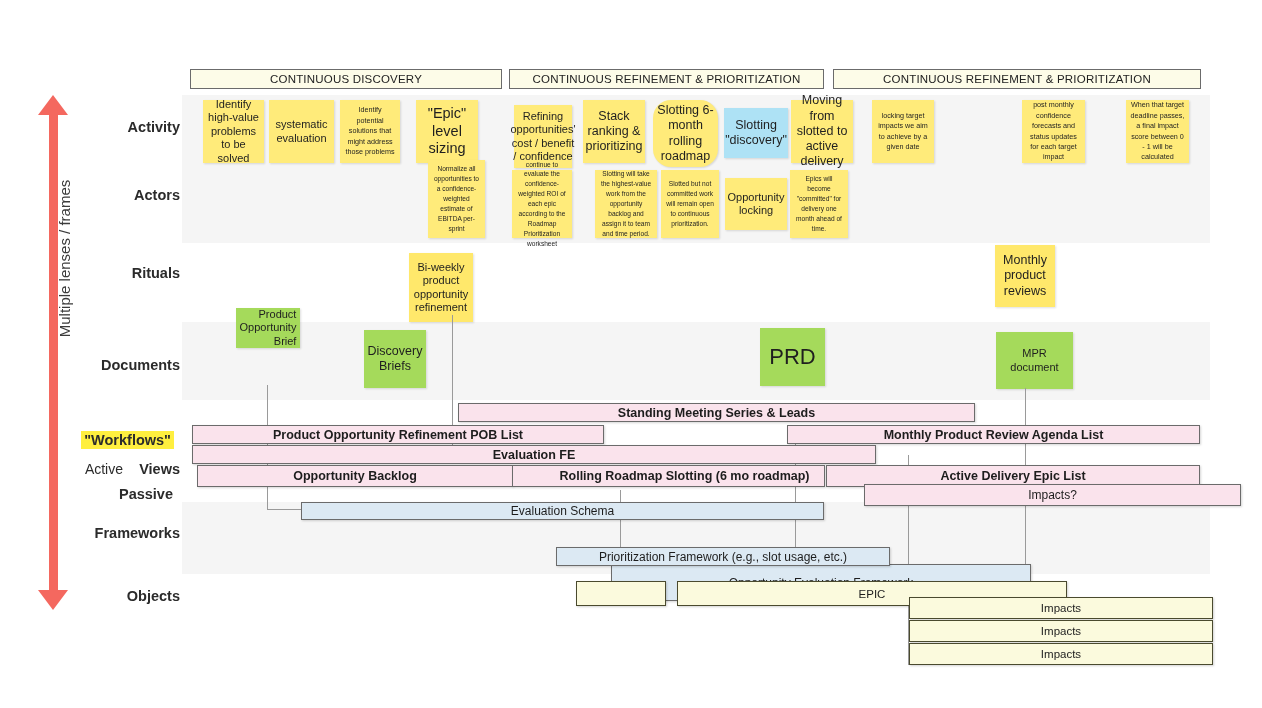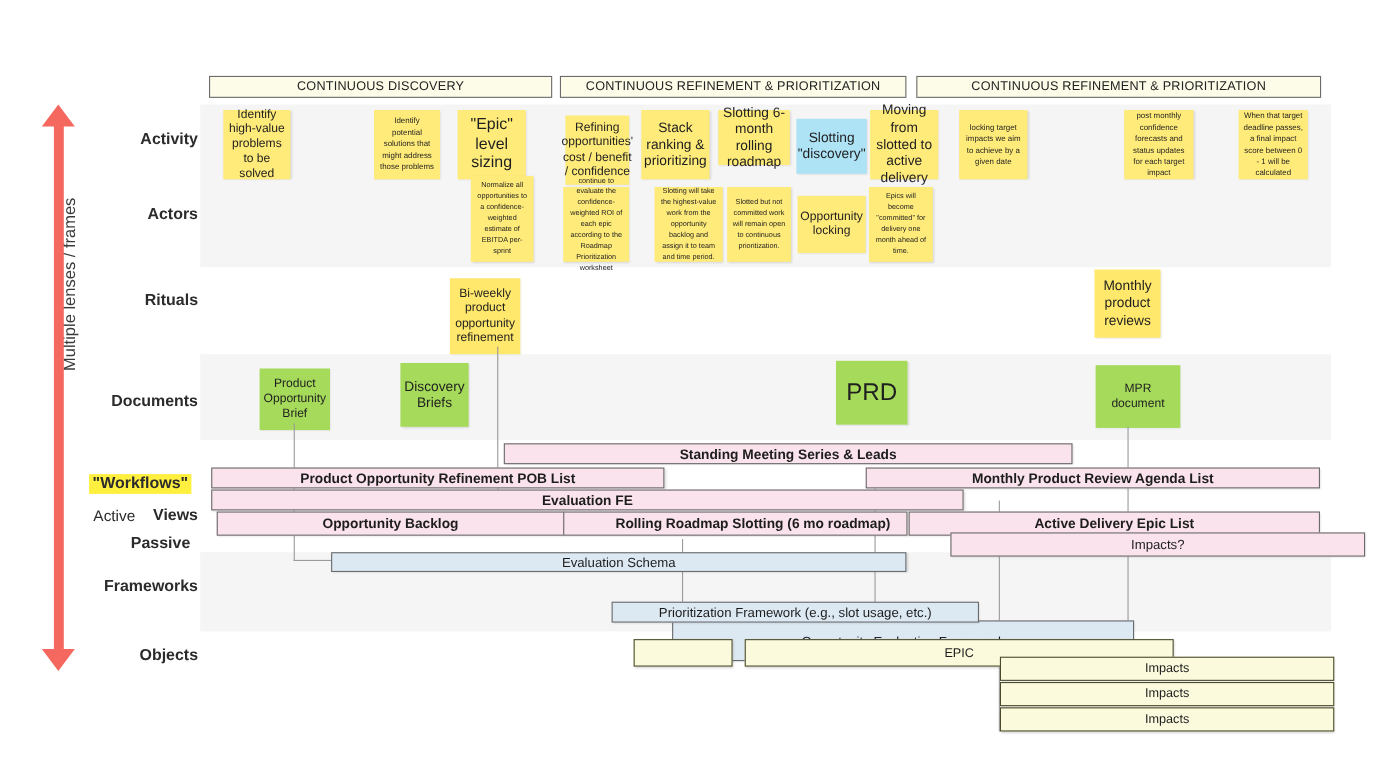--- a/index.html
+++ b/index.html
@@ -160,44 +160,45 @@
   <div class="row-label" style="top:486px;right:1089px;">Passive</div>
 
   <div class="row-label" style="top:525px;">Frameworks</div>
   <div class="row-label" style="top:588px;">Objects</div>
 
   <div class="phase" style="left:190px;top:69px;width:312px;height:20px;">CONTINUOUS DISCOVERY</div>
   <div class="phase" style="left:509px;top:69px;width:315px;height:20px;">CONTINUOUS REFINEMENT &amp; PRIORITIZATION</div>
   <div class="phase" style="left:833px;top:69px;width:368px;height:20px;">CONTINUOUS REFINEMENT &amp; PRIORITIZATION</div>
 
   <div class="note yellow med" style="left:203px;top:100px;width:61px;height:63px;">Identify high-value problems to be solved</div>
+  <div class="note yellow med" style="left:269px;top:100px;width:65px;height:63px;">systematic evaluation</div>
   <div class="note yellow small" style="left:340px;top:100px;width:60px;height:63px;">Identify potential solutions that might address those problems</div>
   <div class="note yellow big" style="left:416px;top:100px;width:62px;height:63px;">"Epic" level sizing</div>
 
   <div class="note yellow med" style="left:514px;top:105px;width:58px;height:63px;">Refining opportunities' cost / benefit / confidence</div>
   <div class="note yellow big" style="left:583px;top:100px;width:62px;height:63px;font-size:12.5px;">Stack ranking &amp; prioritizing</div>
-  <div class="note yellow big" style="left:653px;top:100px;width:65px;height:50px;font-size:12.5px;">Slotting 6-month rolling roadmap</div>
+  <div class="note yellow big" style="left:653px;top:100px;width:65px;height:67px;font-size:12.5px;border-radius:18px;">Slotting 6-month rolling roadmap</div>
   <div class="note blue big" style="left:724px;top:108px;width:64px;height:50px;font-size:12.5px;">Slotting "discovery"</div>
   <div class="note yellow big" style="left:791px;top:100px;width:62px;height:63px;font-size:12.5px;">Moving from slotted to active delivery</div>
 
   <div class="note yellow small" style="left:872px;top:100px;width:62px;height:63px;">locking target impacts we aim to achieve by a given date</div>
   <div class="note yellow small" style="left:1022px;top:100px;width:63px;height:63px;">post monthly confidence forecasts and status updates for each target impact</div>
   <div class="note yellow small" style="left:1126px;top:100px;width:63px;height:63px;">When that target deadline passes, a final impact score between 0 - 1 will be calculated</div>
 
   <div class="note yellow xsmall" style="left:428px;top:160px;width:57px;height:78px;">Normalize all opportunities to a confidence-weighted estimate of EBITDA per-sprint</div>
   <div class="note yellow xsmall" style="left:512px;top:170px;width:60px;height:68px;">continue to evaluate the confidence-weighted ROI of each epic according to the Roadmap Prioritization worksheet</div>
   <div class="note yellow xsmall" style="left:595px;top:170px;width:62px;height:68px;">Slotting will take the highest-value work from the opportunity backlog and assign it to team and time period.</div>
   <div class="note yellow xsmall" style="left:661px;top:170px;width:58px;height:68px;">Slotted but not committed work will remain open to continuous prioritization.</div>
   <div class="note yellow med" style="left:725px;top:178px;width:62px;height:52px;">Opportunity locking</div>
   <div class="note yellow xsmall" style="left:790px;top:170px;width:58px;height:68px;">Epics will become "committed" for delivery one month ahead of time.</div>
 
   <div class="note yellow2 med" style="left:409px;top:253px;width:64px;height:69px;">Bi-weekly product opportunity refinement</div>
   <div class="note yellow2 big" style="left:995px;top:245px;width:60px;height:62px;font-size:12.5px;">Monthly product reviews</div>
 
-  <div class="note green med" style="left:236px;top:335px;width:64px;height:56px;">Product Opportunity Brief</div>
+  <div class="note green med" style="left:236px;top:308px;width:64px;height:40px;text-align:right;">Product Opportunity Brief</div>
   <div class="note green big" style="left:364px;top:330px;width:62px;height:58px;font-size:12.5px;">Discovery Briefs</div>
   <div class="note green prd" style="left:760px;top:328px;width:65px;height:58px;">PRD</div>
   <div class="note green med" style="left:996px;top:332px;width:77px;height:57px;">MPR document</div>
 
   <div class="vline" style="left:267px;top:385px;height:125px;"></div>
   <div class="hline" style="left:267px;top:509px;width:38px;"></div>
   <div class="vline" style="left:452px;top:315px;height:145px;"></div>
   <div class="vline" style="left:1025px;top:388px;height:225px;"></div>
   <div class="vline" style="left:908px;top:455px;height:210px;"></div>
   <div class="vline" style="left:795px;top:443px;height:125px;"></div>

